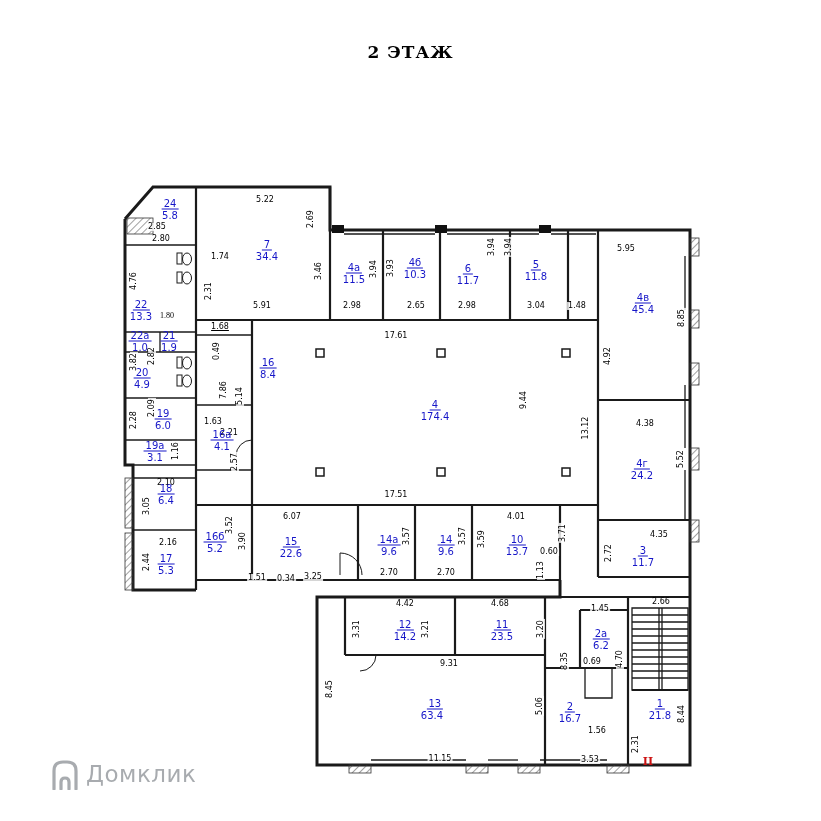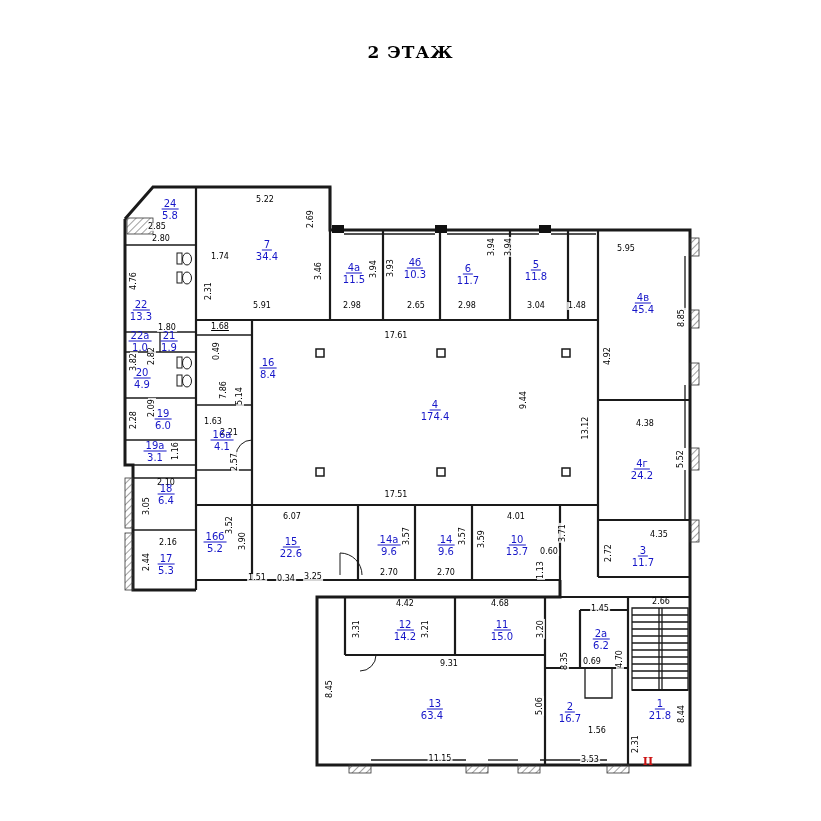--- a/index.html
+++ b/index.html
@@ -184,21 +184,21 @@
       <div class="room-label" style="left: 642px; top: 469px;"><span class="rnum">4г</span><span class="rarea">24.2</span></div>
       <div class="room-label" style="left: 166px; top: 494px;"><span class="rnum">18</span><span class="rarea">6.4</span></div>
       <div class="room-label" style="left: 215px; top: 542px;"><span class="rnum">16б</span><span class="rarea">5.2</span></div>
       <div class="room-label" style="left: 291px; top: 547px;"><span class="rnum">15</span><span class="rarea">22.6</span></div>
       <div class="room-label" style="left: 389px; top: 545px;"><span class="rnum">14а</span><span class="rarea">9.6</span></div>
       <div class="room-label" style="left: 446px; top: 545px;"><span class="rnum">14</span><span class="rarea">9.6</span></div>
       <div class="room-label" style="left: 517px; top: 545px;"><span class="rnum">10</span><span class="rarea">13.7</span></div>
       <div class="room-label" style="left: 643px; top: 556px;"><span class="rnum">3</span><span class="rarea">11.7</span></div>
       <div class="room-label" style="left: 166px; top: 564px;"><span class="rnum">17</span><span class="rarea">5.3</span></div>
       <div class="room-label" style="left: 405px; top: 630px;"><span class="rnum">12</span><span class="rarea">14.2</span></div>
-      <div class="room-label" style="left: 502px; top: 630px;"><span class="rnum">11</span><span class="rarea">15.0</span></div>
+      <div class="room-label" style="left: 502px; top: 630px;"><span class="rnum">11</span><span class="rarea">23.5</span></div>
       <div class="room-label" style="left: 601px; top: 639px;"><span class="rnum">2а</span><span class="rarea">6.2</span></div>
       <div class="room-label" style="left: 432px; top: 709px; text-align: right;"><span class="rnum">13</span><span class="rarea">63.4</span></div>
       <div class="room-label" style="left: 570px; top: 712px;"><span class="rnum">2</span><span class="rarea">16.7</span></div>
       <div class="room-label" style="left: 660px; top: 709px;"><span class="rnum">1</span><span class="rarea">21.8</span></div>
       <div class="dim" style="left: 265px; top: 200px;">5.22</div>
       <div class="dim vert" style="left: 311px; top: 219px;">2.69</div>
       <div class="dim" style="left: 157px; top: 227px;">2.85</div>
       <div class="dim" style="left: 161px; top: 239px;">2.80</div>
       <div class="dim" style="left: 220px; top: 257px;">1.74</div>
       <div class="dim vert" style="left: 209px; top: 291px;">2.31</div>
@@ -210,21 +210,21 @@
       <div class="dim" style="left: 416px; top: 306px;">2.65</div>
       <div class="dim vert" style="left: 492px; top: 247px;">3.94</div>
       <div class="dim vert" style="left: 509px; top: 247px;">3.94</div>
       <div class="dim" style="left: 467px; top: 306px;">2.98</div>
       <div class="dim" style="left: 536px; top: 306px;">3.04</div>
       <div class="dim" style="left: 577px; top: 306px;">1.48</div>
       <div class="dim" style="left: 626px; top: 249px;">5.95</div>
       <div class="dim vert" style="left: 682px; top: 318px;">8.85</div>
       <div class="dim" style="left: 262px; top: 306px;">5.91</div>
       <div class="dim" style="left: 220px; top: 327px; text-decoration: underline;">1.68</div>
-      <div class="dim" style="left: 167px; top: 328px;">1.80</div>
+      <div class="dim" style="left: 167px; top: 316px; font-family: Liberation Serif, serif;">1.80</div>
       <div class="dim" style="left: 396px; top: 336px;">17.61</div>
       <div class="dim vert" style="left: 217px; top: 351px;">0.49</div>
       <div class="dim vert" style="left: 524px; top: 400px;">9.44</div>
       <div class="dim vert" style="left: 608px; top: 356px;">4.92</div>
       <div class="dim vert" style="left: 586px; top: 428px;">13.12</div>
       <div class="dim" style="left: 645px; top: 424px;">4.38</div>
       <div class="dim vert" style="left: 681px; top: 459px;">5.52</div>
       <div class="dim vert" style="left: 224px; top: 390px;">7.86</div>
       <div class="dim vert" style="left: 240px; top: 396px;">5.14</div>
       <div class="dim" style="left: 213px; top: 422px;">1.63</div>
@@ -271,14 +271,21 @@
       <div class="dim vert" style="left: 540px; top: 706px;">5.06</div>
       <div class="dim" style="left: 597px; top: 731px;">1.56</div>
       <div class="dim" style="left: 440px; top: 759px;">11.15</div>
       <div class="dim" style="left: 590px; top: 760px;">3.53</div>
       <div class="dim vert" style="left: 636px; top: 744px;">2.31</div>
       <div class="dim" style="left: 661px; top: 602px;">2.66</div>
       <div class="dim vert" style="left: 682px; top: 714px;">8.44</div>
       <div class="marker" style="left: 648px; top: 761px;">II</div>
     </div>
 
+  <div id="watermark">
+    <svg width="30" height="32" viewBox="0 0 30 32">
+      <path d="M4 31 V13 Q4 4 13 4 H17 Q26 4 26 13 V31" fill="none" stroke="#8b9095" stroke-width="3.2" stroke-linecap="round"></path>
+      <path d="M11 31 V24 Q11 20 15 20 Q19 20 19 24 V31" fill="none" stroke="#8b9095" stroke-width="3.2" stroke-linecap="round"></path>
+    </svg>
+    <span class="wm-text">Домклик</span>
+  </div>
 
 </div>
 
 </body></html>

